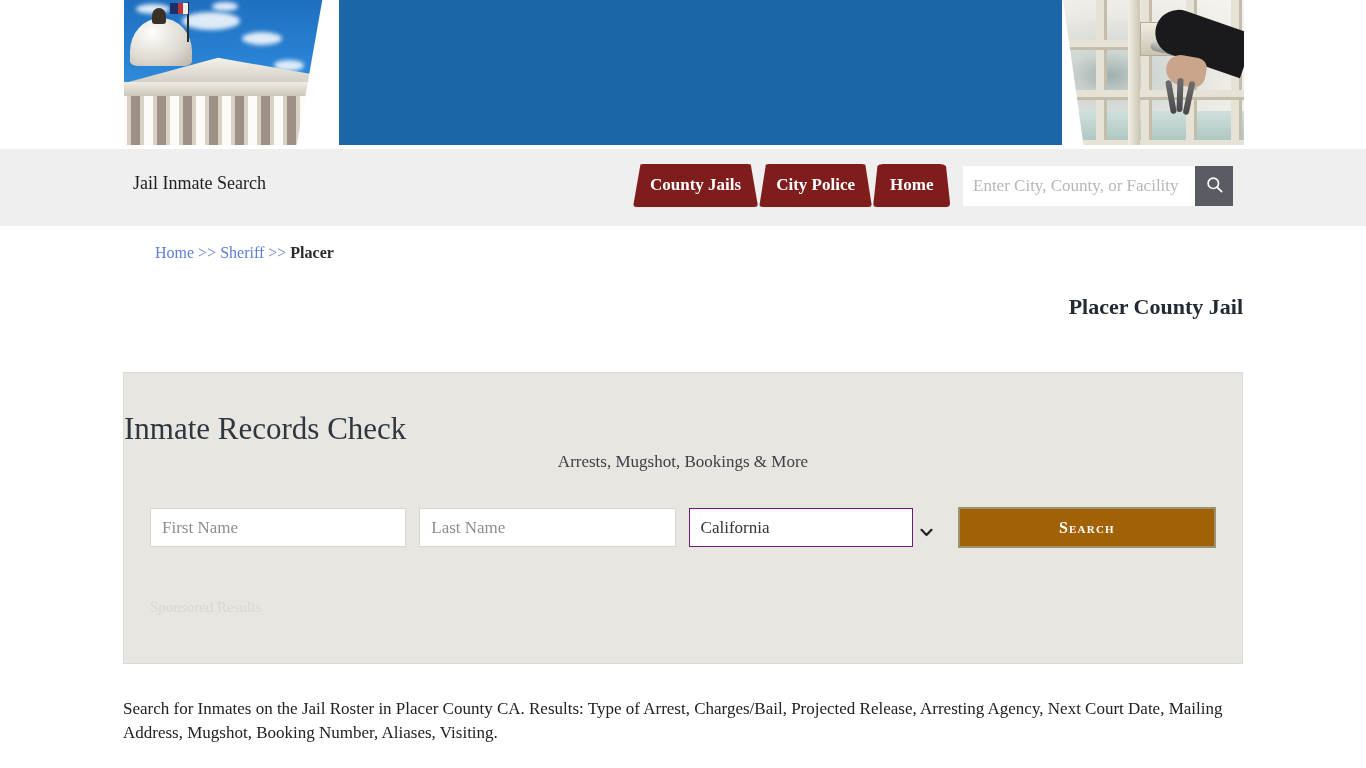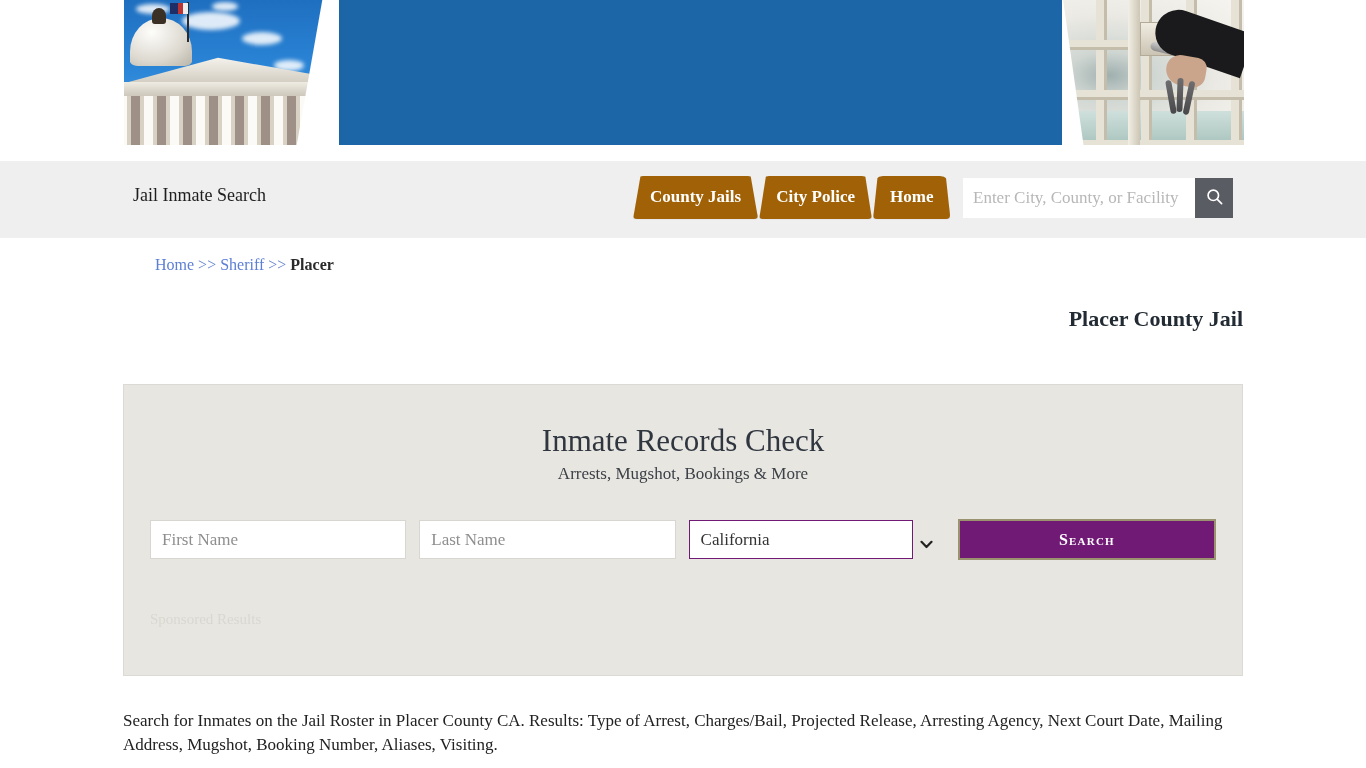--- a/index.html
+++ b/index.html
@@ -226,39 +226,39 @@
   
   .navbar {
     width: 1366px;
     height: 77px;
     background: #efefef;
     position: relative;
   }
   .nav-inner {
     position: relative;
     width: 1120px;
-    margin: 16px auto;
+    margin: 4px auto;
     height: 77px;
   }
   .brand {
     position: absolute;
     left: 10px; top: 24px;
     font-size: 18px;
     color: #1e1e1e;
     font-family: "Liberation Serif", "DejaVu Serif", serif;
   }
   .nav-tabs {
     position: absolute;
     left: 510px; top: 15px;
     display: flex;
     align-items: flex-end;
     gap: 1px;
   }
   .nav-tab {
-    background: #a16207;
+    background: #7f1d1d;
     color: #ffffff;
     font-size: 17px;
     font-weight: bold;
     font-family: "Liberation Serif", "DejaVu Serif", serif;
     padding: 10px 17px 12px 17px;
     border-radius: 10px 10px 4px 4px;
     cursor: pointer;
     line-height: 1.25;
     box-shadow: 0 1px 2px rgba(0,0,0,0.18);
     clip-path: polygon(6% 0%, 94% 0%, 100% 100%, 0% 100%);
@@ -322,21 +322,21 @@
   
   .card {
     position: relative;
     margin: 52px 0 0 0;
     width: 1120px;
     height: 292px;
     background: #e8e6e0;
     border: 1px solid #dcdad4;
   }
   .card-title {
-    text-align: center;
+    text-align: left;
     font-size: 31px;
     color: #2f3640;
     padding-top: 38px;
     font-family: "Liberation Serif", "DejaVu Serif", serif;
   }
   .card-sub {
     text-align: center;
     font-size: 17px;
     color: #3c4148;
     margin-top: 5px;
@@ -378,21 +378,21 @@
     outline: none;
     cursor: pointer;
   }
   .sel-arrow {
     position: absolute;
     right: 12px; top: 15px;
     pointer-events: none;
   }
   .btn-search {
     width: 259px; height: 41px;
-    background: #701a75;
+    background: #a16207;
     border: 2px solid #9b9270;
     color: #ffffff;
     font-family: "Liberation Serif", "DejaVu Serif", serif;
     font-size: 16px;
     font-variant: small-caps;
     letter-spacing: 1.2px;
     font-weight: bold;
     cursor: pointer;
   }
   .sponsored {

